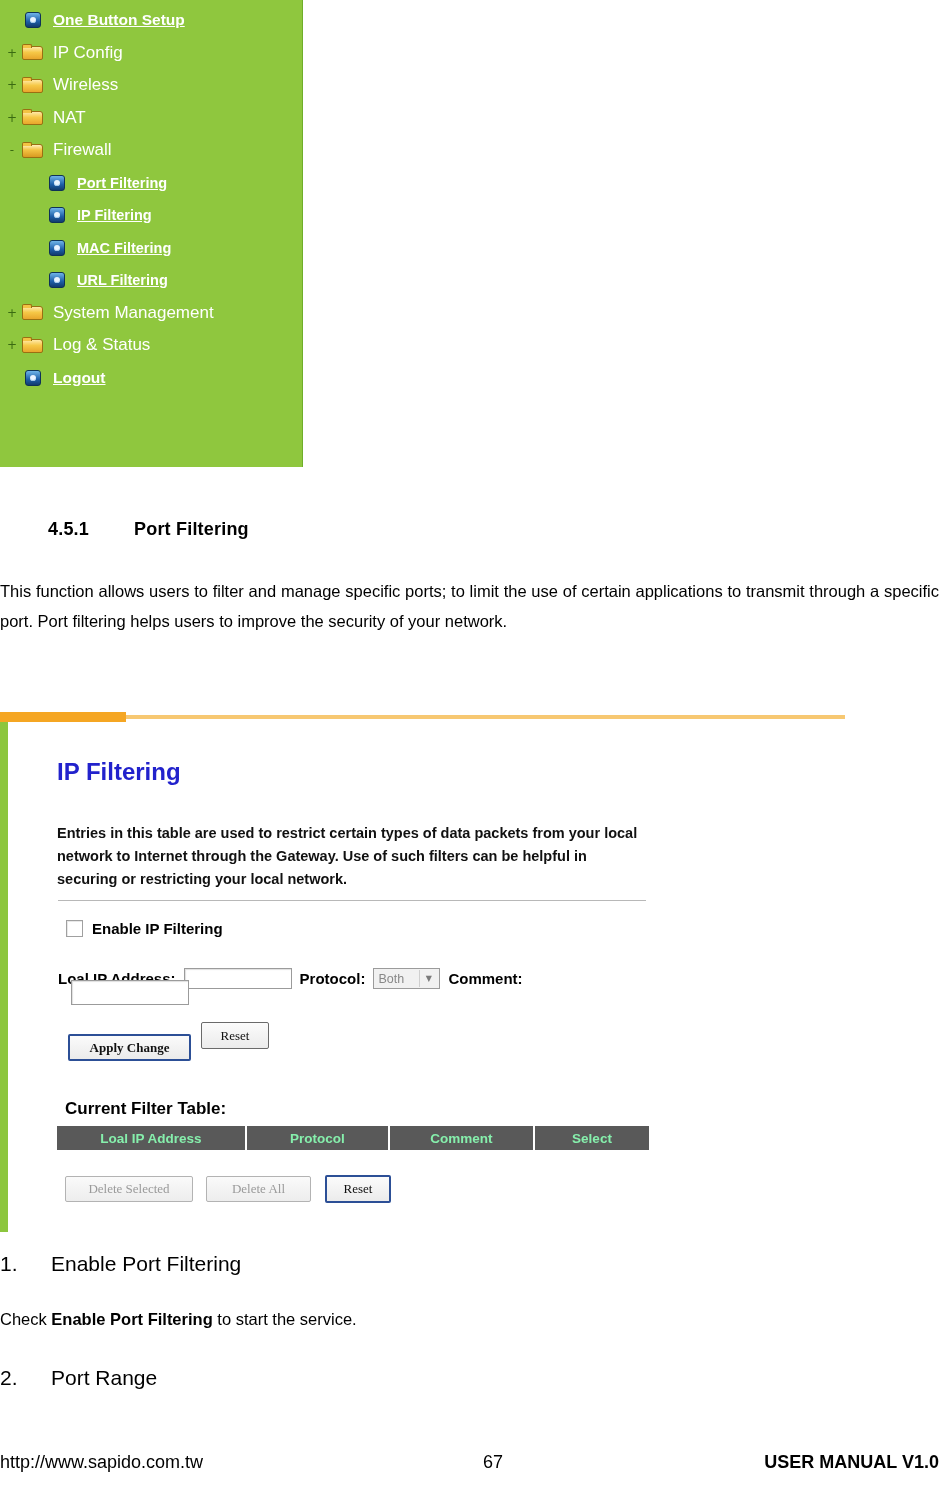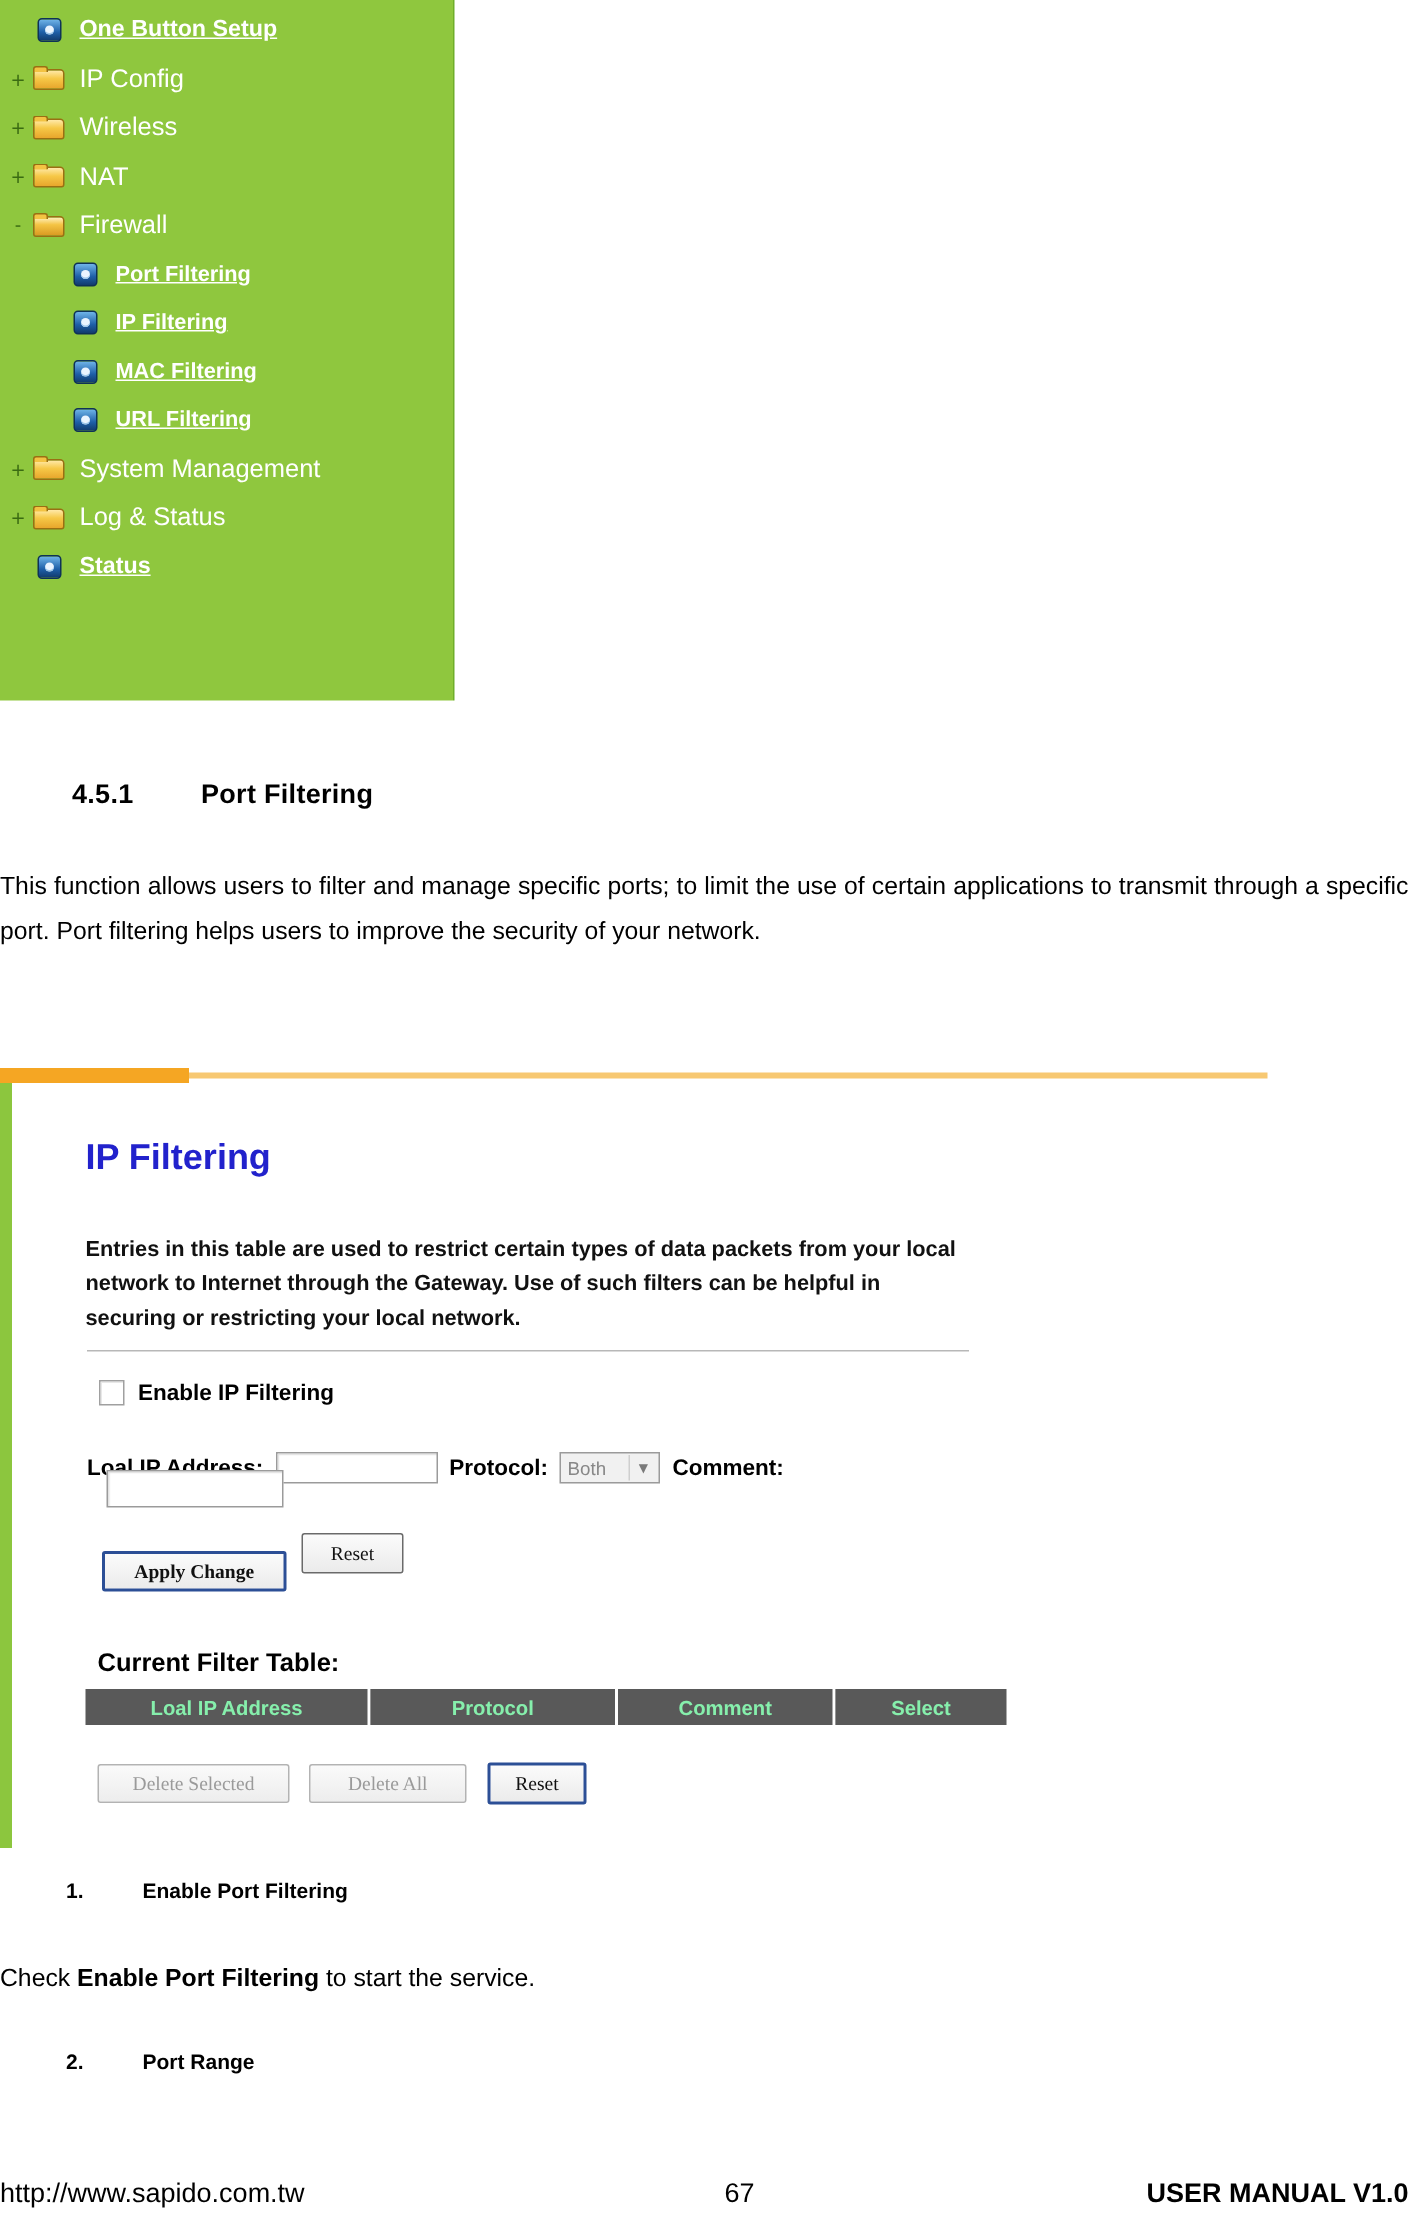--- a/index.html
+++ b/index.html
@@ -305,21 +305,21 @@
   .tbl-head .th {
     background: #595959;
     color: #86efac;
     font-size: 13.5px;
     font-weight: bold;
     display: flex; align-items: center; justify-content: center;
     border-right: 2px solid #ffffff;
     box-sizing: border-box;
   }
   .th-1 { width: 190px; }
-  .th-2 { width: 165px; }
+  .th-2 { width: 143px; }
   .th-3 { width: 145px; }
   .th-4 { width: 114px; border-right: none !important; }
   .btn-delsel {
     position: absolute; left: 57px; top: 454px;
     width: 128px; height: 26px;
     color: #9a9a9a;
     border: 1px solid #b3b3b3;
     background: linear-gradient(180deg, #fafafa 0%, #ededed 100%);
   }
   .btn-delall {
@@ -332,23 +332,22 @@
   .btn-reset2 {
     position: absolute; left: 317px; top: 453px;
     width: 66px; height: 28px;
     border: 2px solid #2c4f96;
   }
 
   
   .item {
     position: absolute;
     left: 0;
-    font-size: 14px;
-    font-weight: bold;
-    margin-left: 44px;
+    font-size: 21px;
+    font-weight: normal;
   }
   .item .n { display: inline-block; width: 51px; }
   .item-1 { top: 1252px; }
   .chk-para {
     position: absolute;
     left: 0; top: 1310px;
     font-size: 16.5px;
   }
   .chk-para b { font-weight: bold; }
   .item-2 { top: 1366px; }
@@ -454,21 +453,21 @@
           <span class="folder-ic"></span>
         </span>
       <span class="lbl">Log &amp; Status</span>
     </div>
 
     <div class="menu-row">
       <span class="twisty"></span>
       <span class="ic">
           <span class="bullet-ic"></span>
         </span>
-      <span class="lbl link">Status</span>
+      <span class="lbl link">Logout</span>
     </div>
 
   </div>
 </div>
 
 <div class="sec-head">
   <span class="num">4.5.1</span><span>Port Filtering</span>
 </div>
 
 <div class="para">

